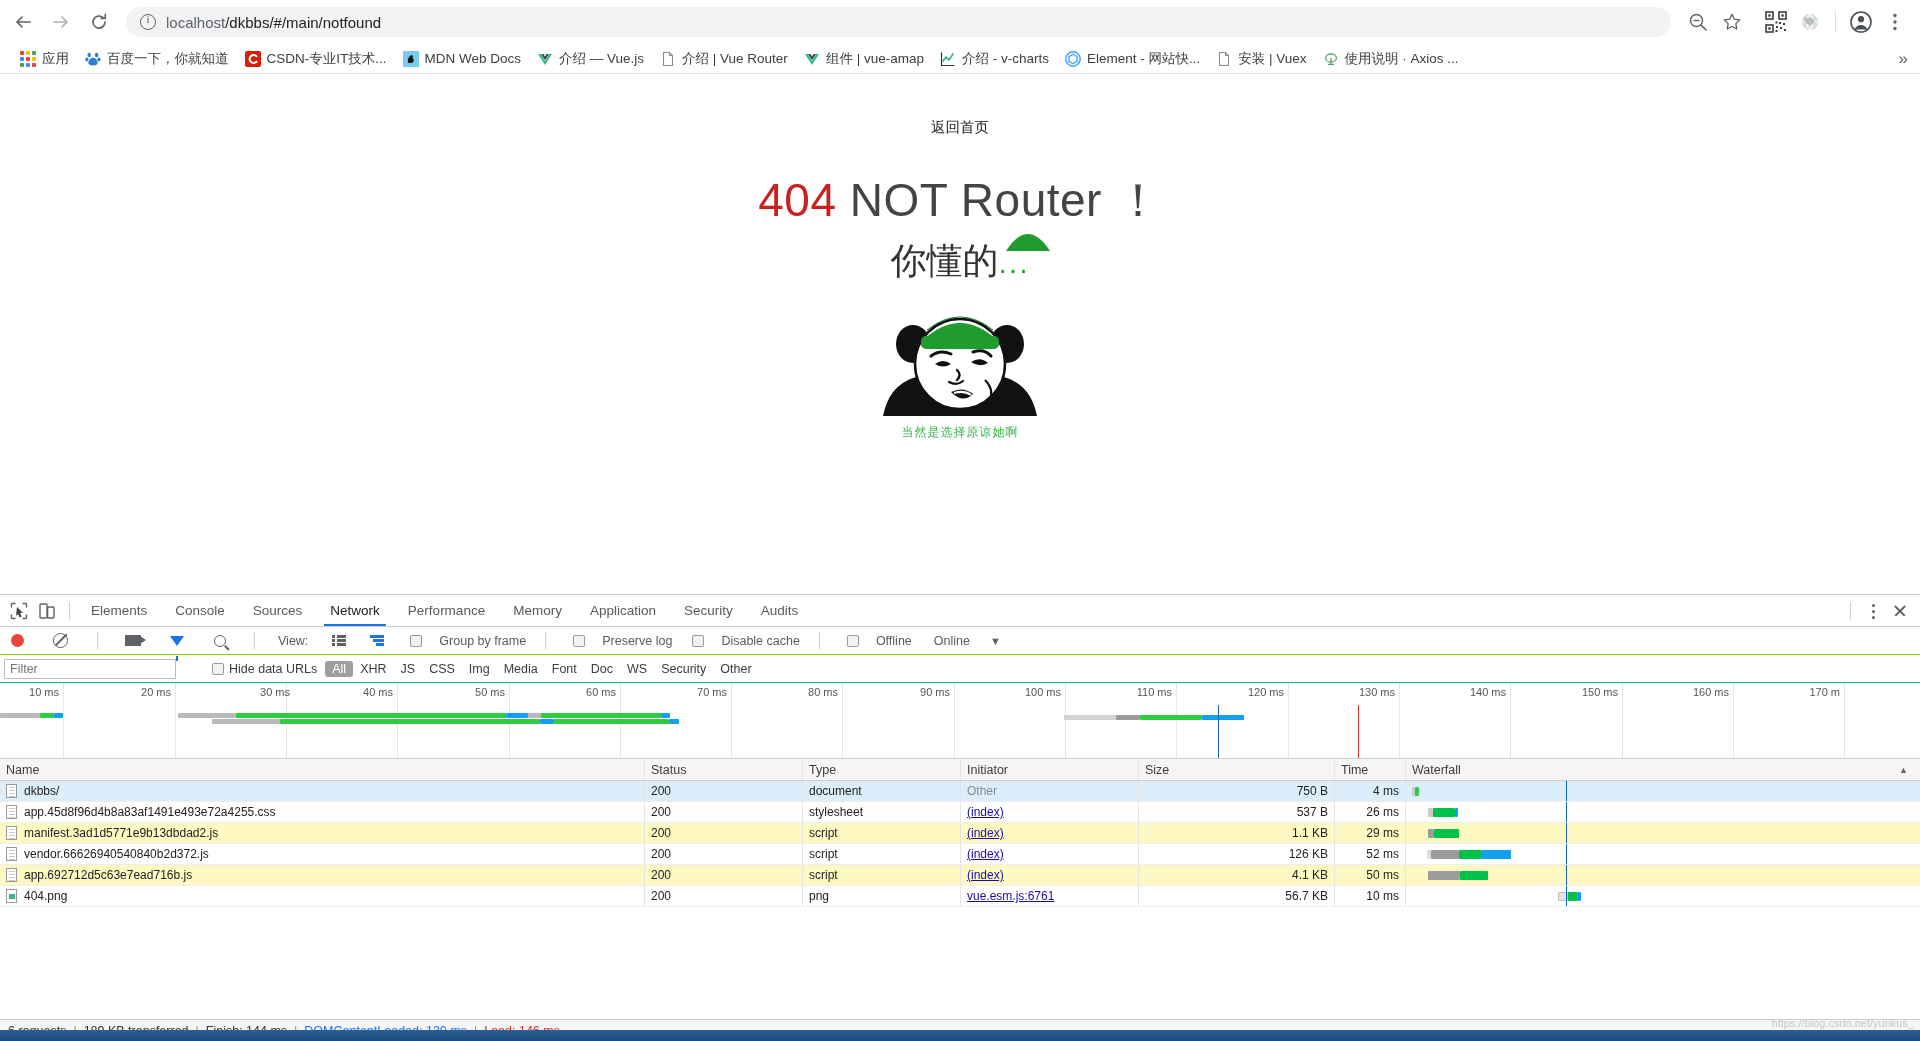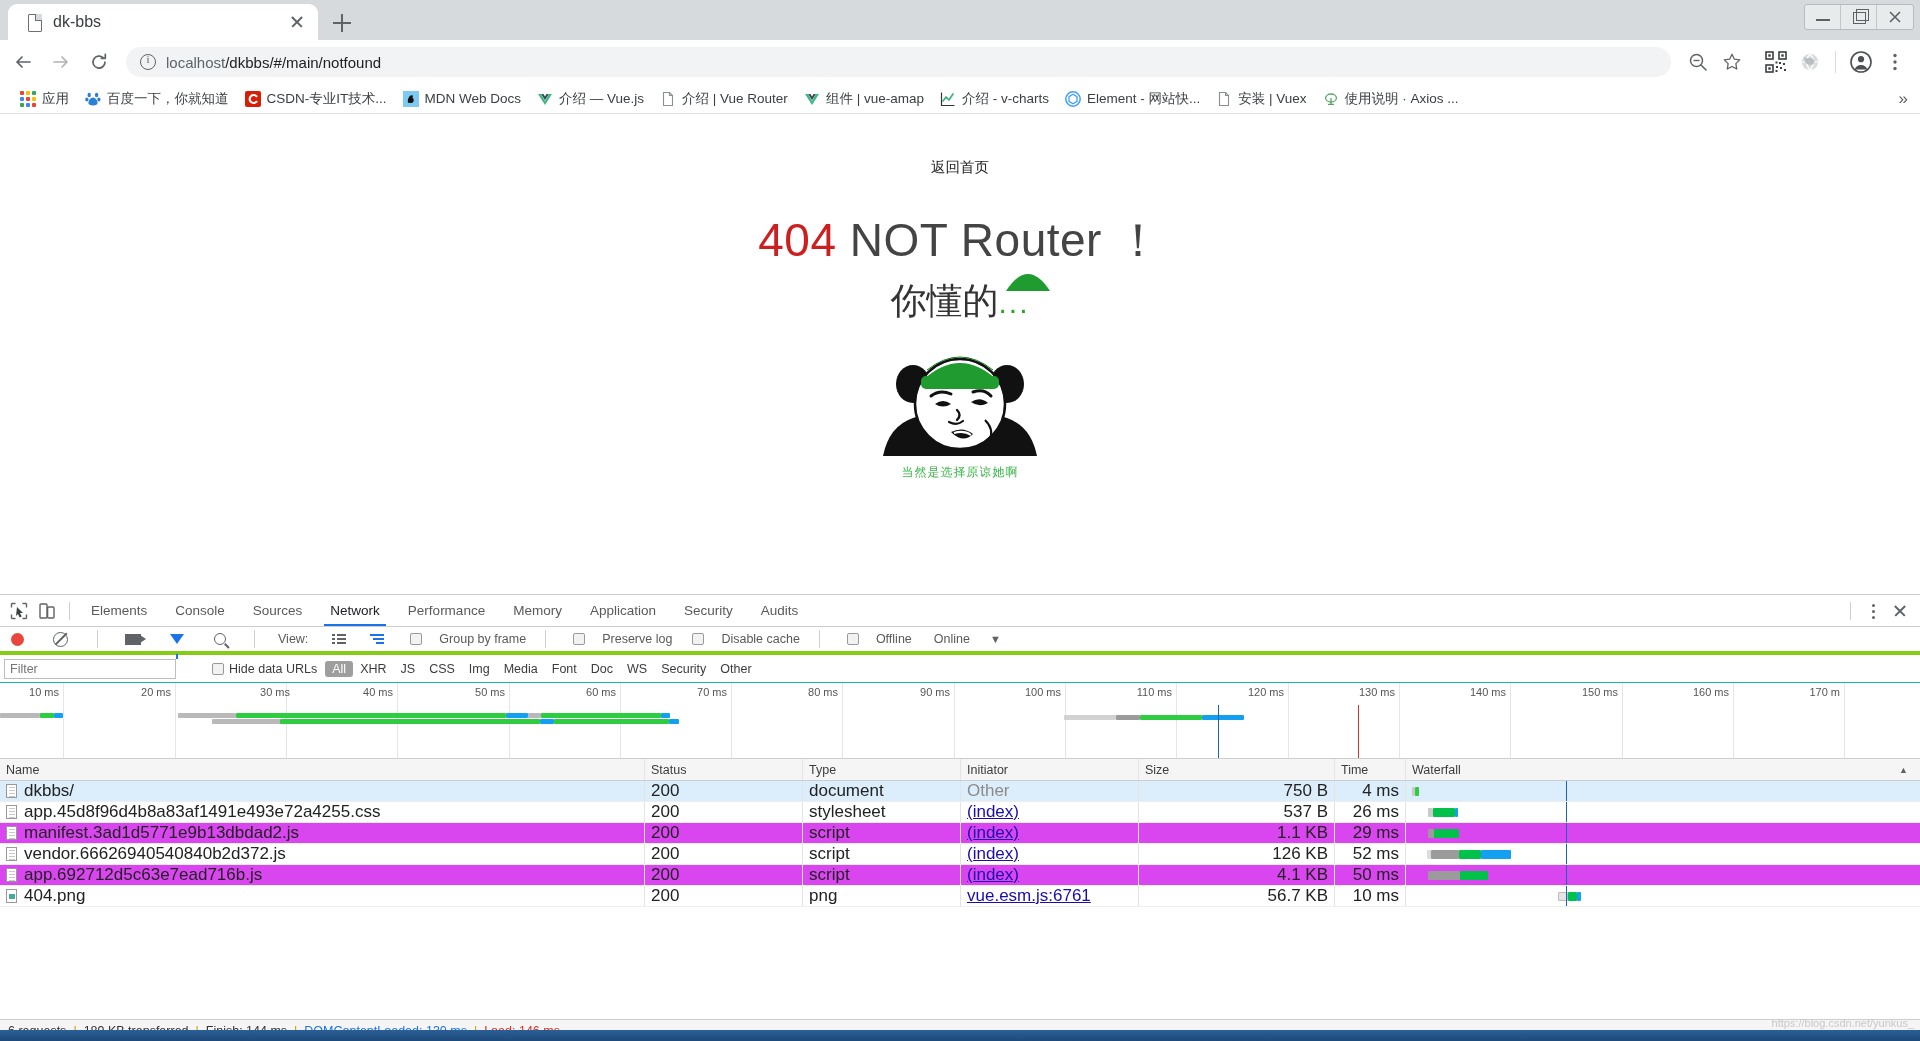--- a/index.html
+++ b/index.html
@@ -151,21 +151,21 @@
   }
   .dt-right { margin-left: auto; display: flex; align-items: center; gap: 4px; padding-right: 8px; }
   .dt-kebab { width: 22px; height: 26px; position: relative; cursor: pointer; }
   .dt-kebab i { position: absolute; left: 10px; width: 3px; height: 3px; border-radius: 50%; background: #5f6368; }
   .dt-x { width: 24px; height: 26px; position: relative; cursor: pointer; }
   .dt-x::before, .dt-x::after { content:""; position:absolute; left:5px; top:12px; width:14px; height:1.5px; background:#5f6368; }
   .dt-x::before { transform: rotate(45deg); } .dt-x::after { transform: rotate(-45deg); }
 
   .dt-toolbar2 {
     height: 28px; display: flex; align-items: center; gap: 12px;
-    border-bottom: 4px solid #84cc16; padding: 0 6px; font-size: 12.5px; color: #5a5a5a;
+    border-bottom: 1px solid #84cc16; padding: 0 6px; font-size: 12.5px; color: #5a5a5a;
     flex: 0 0 auto;
   }
   .rec-dot { width: 13px; height: 13px; border-radius: 50%; background: #e8453c; margin: 0 7px 0 5px; cursor: pointer; }
   .clear-ic { width: 15px; height: 15px; border: 1.6px solid #5f6368; border-radius: 50%; position: relative; margin: 0 10px; cursor: pointer; }
   .clear-ic::after { content:""; position:absolute; left:-1px; top:5px; width:16px; height:1.6px; background:#5f6368; transform: rotate(-45deg); }
   .tb-sep { width:1px; height:18px; background:#d0d0d0; margin:0 7px; }
   .cam-ic { width:16px; height:11px; background:#5f6368; position:relative; margin:0 8px; cursor:pointer; }
   .cam-ic::after{content:"";position:absolute;right:-5px;top:1px;border-left:6px solid #5f6368;border-top:4px solid transparent;border-bottom:4px solid transparent;}
   .funnel { width:0;height:0;border-left:7px solid transparent;border-right:7px solid transparent;border-top:10px solid #1a73e8;position:relative;margin:0 9px;cursor:pointer;}
   .funnel::after{content:"";position:absolute;left:-1px;top:10px;width:2px;height:5px;background:#1a73e8;}
@@ -206,25 +206,25 @@
   .ov-bar { position: absolute; height: 5px; border-radius: 1px; }
   .ov-vline { position:absolute; top:22px; bottom:0; width:1px; }
 
   
   .dt-table { flex: 1 1 auto; overflow: hidden; position: relative; }
   .tbl-head {
     display: flex; height: 22px; align-items: center;
     border-bottom: 1px solid #cdcdcd; background: #f5f5f5; font-size: 12.5px; color: #3c3c3c;
   }
   .tbl-row {
-    display: flex; height: 21px; align-items: center; font-size: 17px; color: #222;
+    display: flex; height: 21px; align-items: center; font-size: 12px; color: #222;
     border-bottom: 1px solid #eee;
   }
   .tbl-row.sel { background: #dceefc; }
-  .tbl-row.alt { background: #d946ef; }
+  .tbl-row.alt { background: #fef9c3; }
   .col { padding: 0 6px; overflow: hidden; white-space: nowrap; border-right: 1px solid #e4e4e4; height: 100%; display:flex; align-items:center; }
   .c-name { width: 645px; gap: 7px; }
   .c-status { width: 158px; }
   .c-type { width: 158px; }
   .c-init { width: 178px; }
   .c-size { width: 196px; justify-content: flex-end; }
   .c-time { width: 71px; justify-content: flex-end; }
   .c-wf { flex: 1; position: relative; border-right: none; padding: 0; }
   .file-ic { width: 11px; height: 14px; border: 1px solid #999; background:#fff; position: relative; flex:0 0 auto; }
   .file-ic::after {
@@ -255,37 +255,20 @@
   }
   .watermark {
     position: absolute; right: 6px; bottom: 12px; font-size: 11px; color: #c8c8c8;
   }
 </style>
 </head>
 <body>
 
 <div id="browser">
 
-  <div class="tabstrip">
-    <div class="tab">
-      <span class="tab-favicon"></span>
-      <span class="tab-title">dk-bbs</span>
-      <span class="tab-close"></span>
-    </div>
-    <div class="newtab"></div>
-    <div class="wincontrols">
-      <div class="wc wc-min"></div>
-      <div class="wc wc-max"></div>
-      <div class="wc wc-close">
-        <svg width="14" height="14" viewBox="0 0 14 14" style="margin-top:5px">
-          <path d="M2 2 L12 12 M12 2 L2 12" stroke="#5c6166" stroke-width="1.6" fill="none"></path>
-        </svg>
-      </div>
-    </div>
-  </div>
 
   <div class="toolbar">
     <div class="navbtn">
       <svg width="20" height="20" viewBox="0 0 20 20">
           <path d="M17 10 H4 M9 5 L4 10 L9 15" stroke="#5f6368" stroke-width="1.7" fill="none" stroke-linecap="round" stroke-linejoin="round"></path>
         </svg>
     </div>
     <div class="navbtn">
       <svg width="20" height="20" viewBox="0 0 20 20">
           <path d="M3 10 H16 M11 5 L16 10 L11 15" stroke="#b0b3b6" stroke-width="1.7" fill="none" stroke-linecap="round" stroke-linejoin="round"></path>

